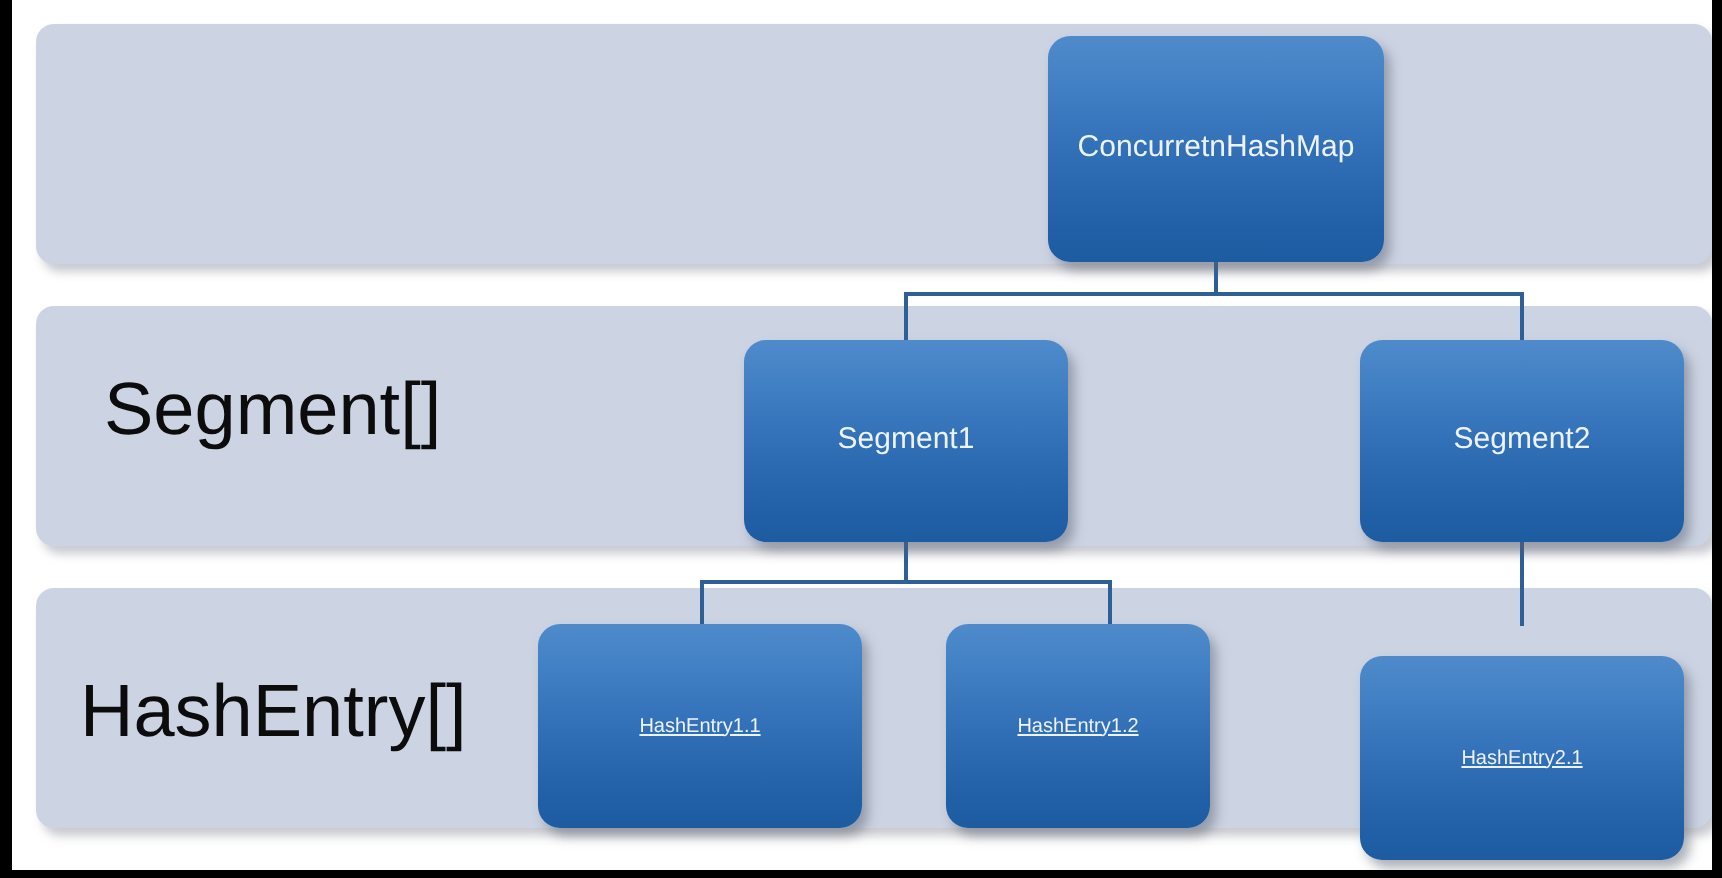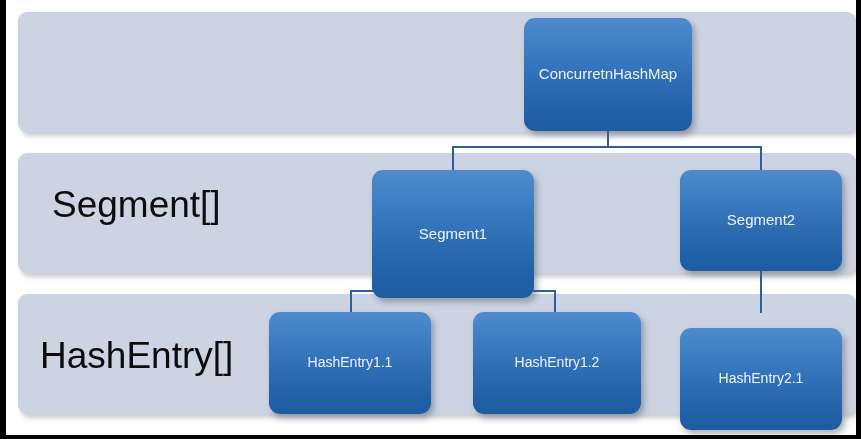--- a/index.html
+++ b/index.html
@@ -63,21 +63,21 @@
     box-sizing: border-box;
   }
   .node-label {
     color: #eef3fa;
     font-size: 15px;
     line-height: 1.1;
     text-align: center;
     white-space: nowrap;
     font-weight: 400;
   }
-  .node.small .node-label { font-size: 14px; }
+  .node.small .node-label { font-size: 10px; text-decoration: underline; }
 </style>
 </head>
 <body>
 
 <div id="diagram">
 
   <div class="band" style="left:12px; top:12px; width:838px; height:120px;"></div>
 
   <div class="band" style="left:12px; top:153px; width:838px; height:120px;"></div>
 
@@ -99,33 +99,33 @@
   <div class="conn conn-h" style="left:344px; top:290px; width:206px;"></div>
   <div class="conn conn-v" style="left:344px; top:290px; height:23px;"></div>
   <div class="conn conn-v" style="left:548px; top:290px; height:23px;"></div>
 
   <div class="conn conn-v" style="left:754px; top:270px; height:43px;"></div>
 
   <div class="node" style="left:518px; top:18px; width:168px; height:113px;">
     <span class="node-label">ConcurretnHashMap</span>
   </div>
 
-  <div class="node" style="left:366px; top:170px; width:162px; height:128px;">
+  <div class="node" style="left:366px; top:170px; width:162px; height:101px;">
     <span class="node-label">Segment1</span>
   </div>
 
   <div class="node" style="left:674px; top:170px; width:162px; height:101px;justify-content:center;">
     <span class="node-label">Segment2</span>
   </div>
 
   <div class="node small" style="left:263px; top:312px; width:162px; height:102px;">
     <span class="node-label">HashEntry1.1</span>
   </div>
 
-  <div class="node small" style="left:467px; top:312px; width:168px; height:102px;">
+  <div class="node small" style="left:467px; top:312px; width:132px; height:102px;">
     <span class="node-label">HashEntry1.2</span>
   </div>
 
   <div class="node small" style="left:674px; top:328px; width:162px; height:102px;">
     <span class="node-label">HashEntry2.1</span>
   </div>
 
 </div>
 
 </body></html>

